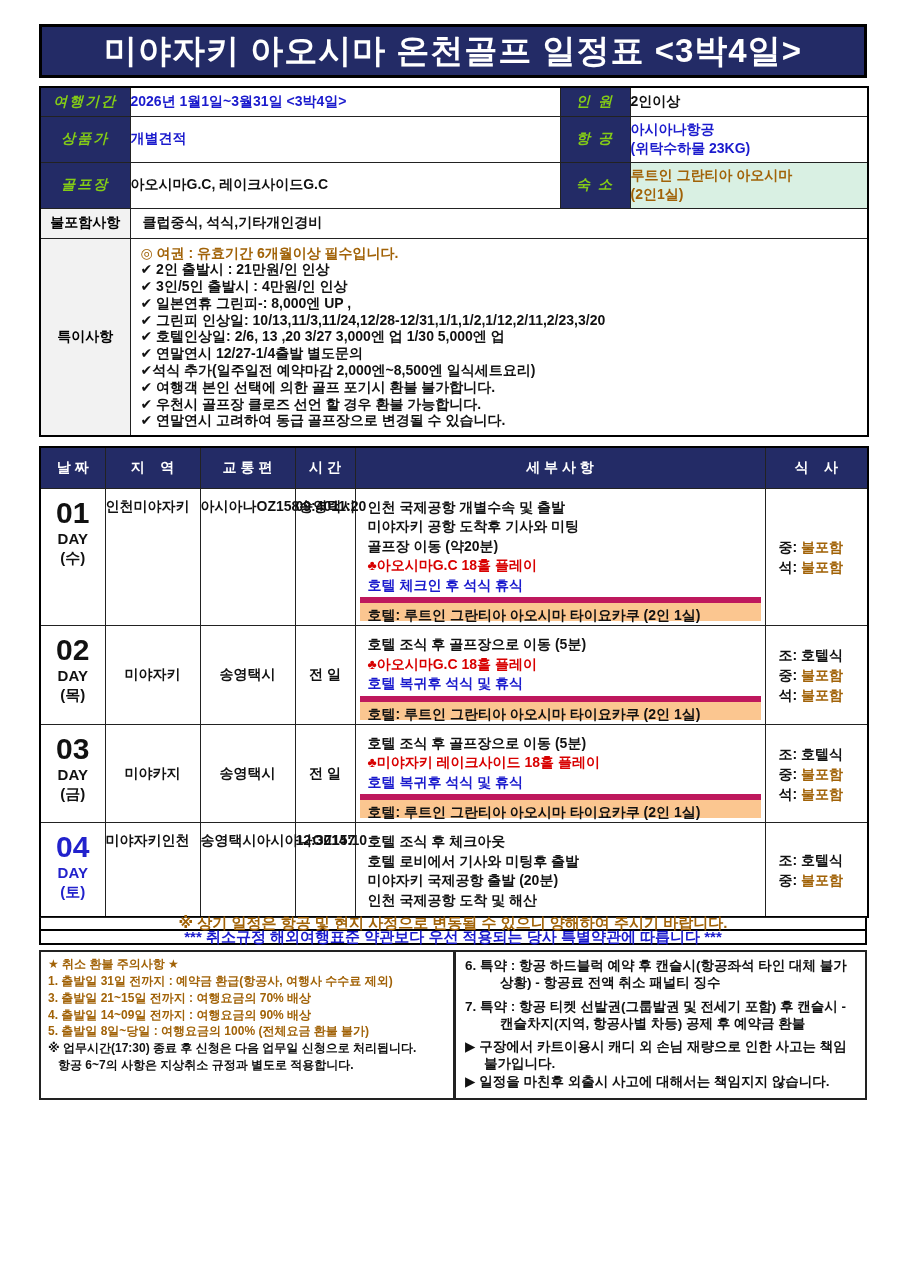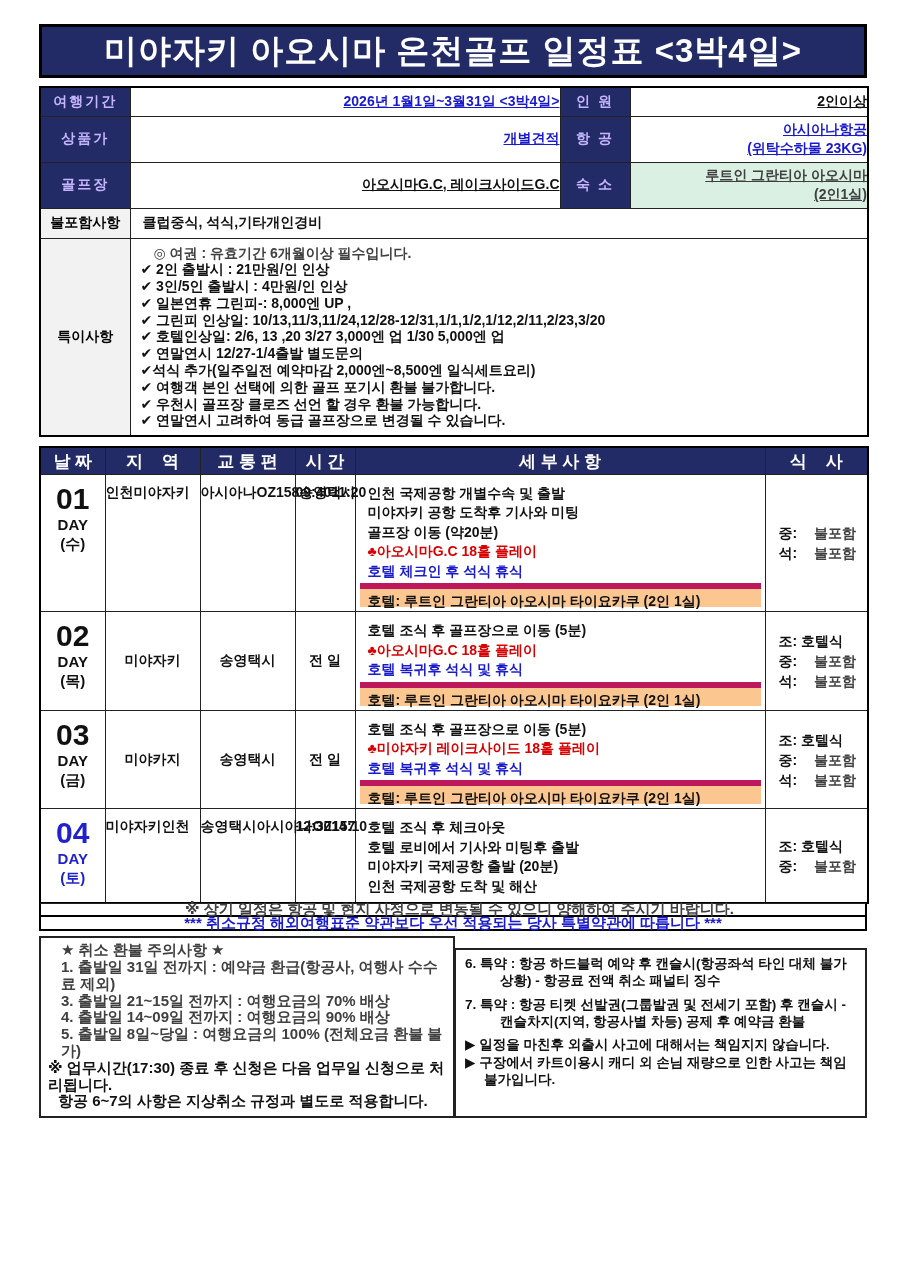--- a/index.html
+++ b/index.html
@@ -18,45 +18,45 @@
     color:#fff; font-size:33px; letter-spacing:1px; margin-bottom:8px;
   }
 
   
   table { border-collapse:collapse; width:828px; table-layout:fixed; }
   td, th { border:1px solid #222; }
   .info-table { border:2px solid #000; }
   .info-table td { font-size:14px; }
 
   .lbl-navy {
-    background:#232b66; color:#c4b5fd; text-align:center;
-    font-size:14px; letter-spacing:2px;
+    background:#232b66; color:#84cc16; text-align:center;
+    font-size:14px; letter-spacing:2px;font-style:italic;
   }
   .lbl-gray { background:#f2f2f2; color:#000; text-align:center; font-size:14px; }
-  .val-center { text-align:right;text-decoration:underline; }
+  .val-center { text-align:left; }
   .val-left { text-align:left; padding-left:12px; }
   .blue-txt { color:#1a1acd; }
-  .red-txt  { color:#404040;padding-left:13px; }
+  .red-txt  { color:#a16207; }
   .mint-bg  { background:#d9f0e3; }
   .big-blue { font-size:17px; }
   .two-line { line-height:19px; }
 
   .r-period    td { height:29px; }
   .r-price     td { height:46px; }
   .r-golf      td { height:46px; }
   .r-include   td { height:38px; }
   .r-exclude   td { height:30px; }
 
   .notes-cell { padding:6px 4px 6px 10px; }
   .note-line  { font-size:14px; line-height:16.8px; white-space:pre; }
 
   
   .sched-table { border:2px solid #000; margin-top:9px; }
   .sched-table th {
-    background:#232b66; color:#fff; font-size:17px; height:27px;
+    background:#232b66; color:#fff; font-size:14px; height:41px;
     white-space:pre; font-weight:700;
   }
   .sched-table td { vertical-align:top; font-size:14px; }
 
   .d1 td { height:108px; }
   .d2 td { height:85px; }
   .d3 td { height:88px; }
   .d4 td { height:92px; }
 
   .day-cell { text-align:center; padding-top:8px; }
@@ -95,23 +95,22 @@
   .notice.second{ border:2px solid #000; border-top:none; }
 
   
   .footer { display:flex; margin-top:5px; }
   .footer-left {
     width:416px; border:2px solid #222; padding:4px 6px 6px 7px;
   }
   .footer-right {
     width:412px; border:2px solid #222; border-left:1px solid #222;
     padding:6px 18px 6px 9px;
-    margin-top:12px;
-  }
-  .fl-line { font-size:15px; line-height:16.8px; }
+  }
+  .fl-line { font-size:12px; line-height:16.8px; }
   .fr-para { font-size:13.5px; line-height:16.8px; margin-bottom:7px;
              padding-left:2.6em; text-indent:-2.6em; }
   .fr-arrow { font-size:13.5px; line-height:16.8px; margin-bottom:1px;
               padding-left:1.4em; text-indent:-1.4em; }
 </style>
 </head>
 <body>
 
 <div class="page">
 
@@ -368,18 +367,18 @@
       <div class="fl-line red-txt">1. 출발일 31일 전까지 : 예약금 환급(항공사, 여행사 수수료 제외)</div>
       <div class="fl-line red-txt">3. 출발일 21~15일 전까지 : 여행요금의 70% 배상</div>
       <div class="fl-line red-txt">4. 출발일 14~09일 전까지 : 여행요금의 90% 배상</div>
       <div class="fl-line red-txt">5. 출발일 8일~당일 : 여행요금의 100% (전체요금 환불 불가)</div>
       <div class="fl-line">※ 업무시간(17:30) 종료 후 신청은 다음 업무일 신청으로 처리됩니다.</div>
       <div class="fl-line" style="padding-left:10px;">항공 6~7의 사항은 지상취소 규정과 별도로 적용합니다.</div>
     </div>
     <div class="footer-right">
       <div class="fr-para">6. 특약 : 항공 하드블럭 예약 후 캔슬시(항공좌석 타인 대체 불가 상황) - 항공료 전액 취소 패널티 징수</div>
       <div class="fr-para">7. 특약 : 항공 티켓 선발권(그룹발권 및 전세기 포함) 후 캔슬시 - 캔슬차지(지역, 항공사별 차등) 공제 후 예약금 환불</div>
+      <div class="fr-arrow">▶ 구장에서 카트이용시 캐디 외 손님 재량으로 인한 사고는 책임 불가입니다.</div>
       <div class="fr-arrow">▶ 일정을 마친후 외출시 사고에 대해서는 책임지지 않습니다.</div>
-      <div class="fr-arrow">▶ 구장에서 카트이용시 캐디 외 손님 재량으로 인한 사고는 책임 불가입니다.</div>
     </div>
   </div>
 
 </div>
 
 </body></html>

